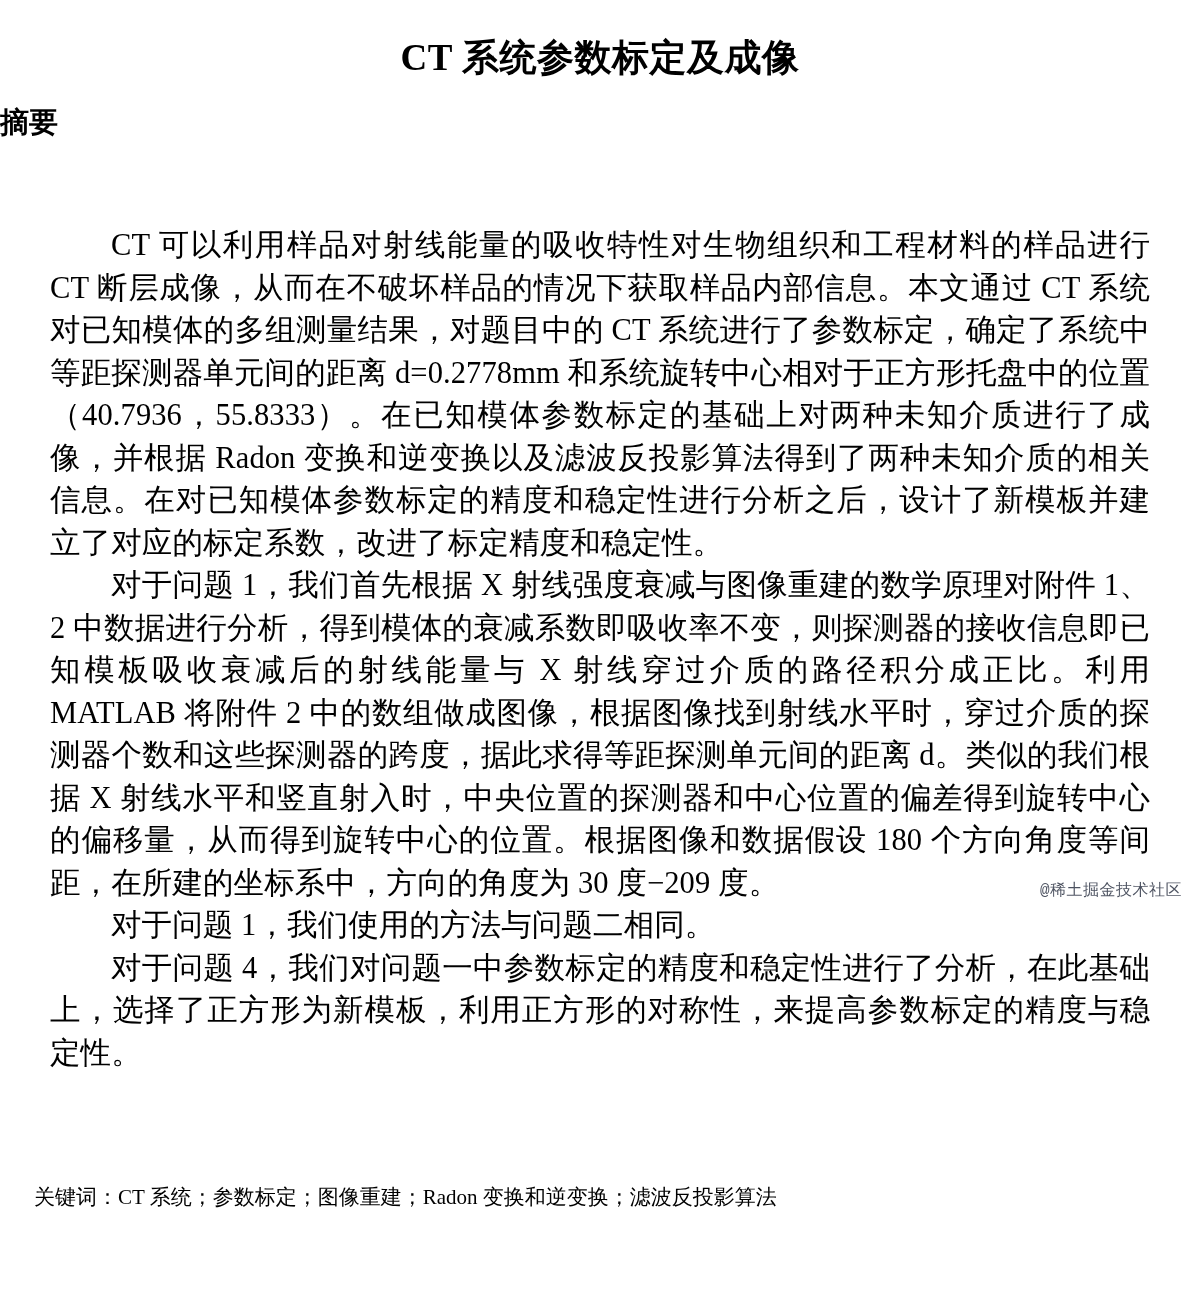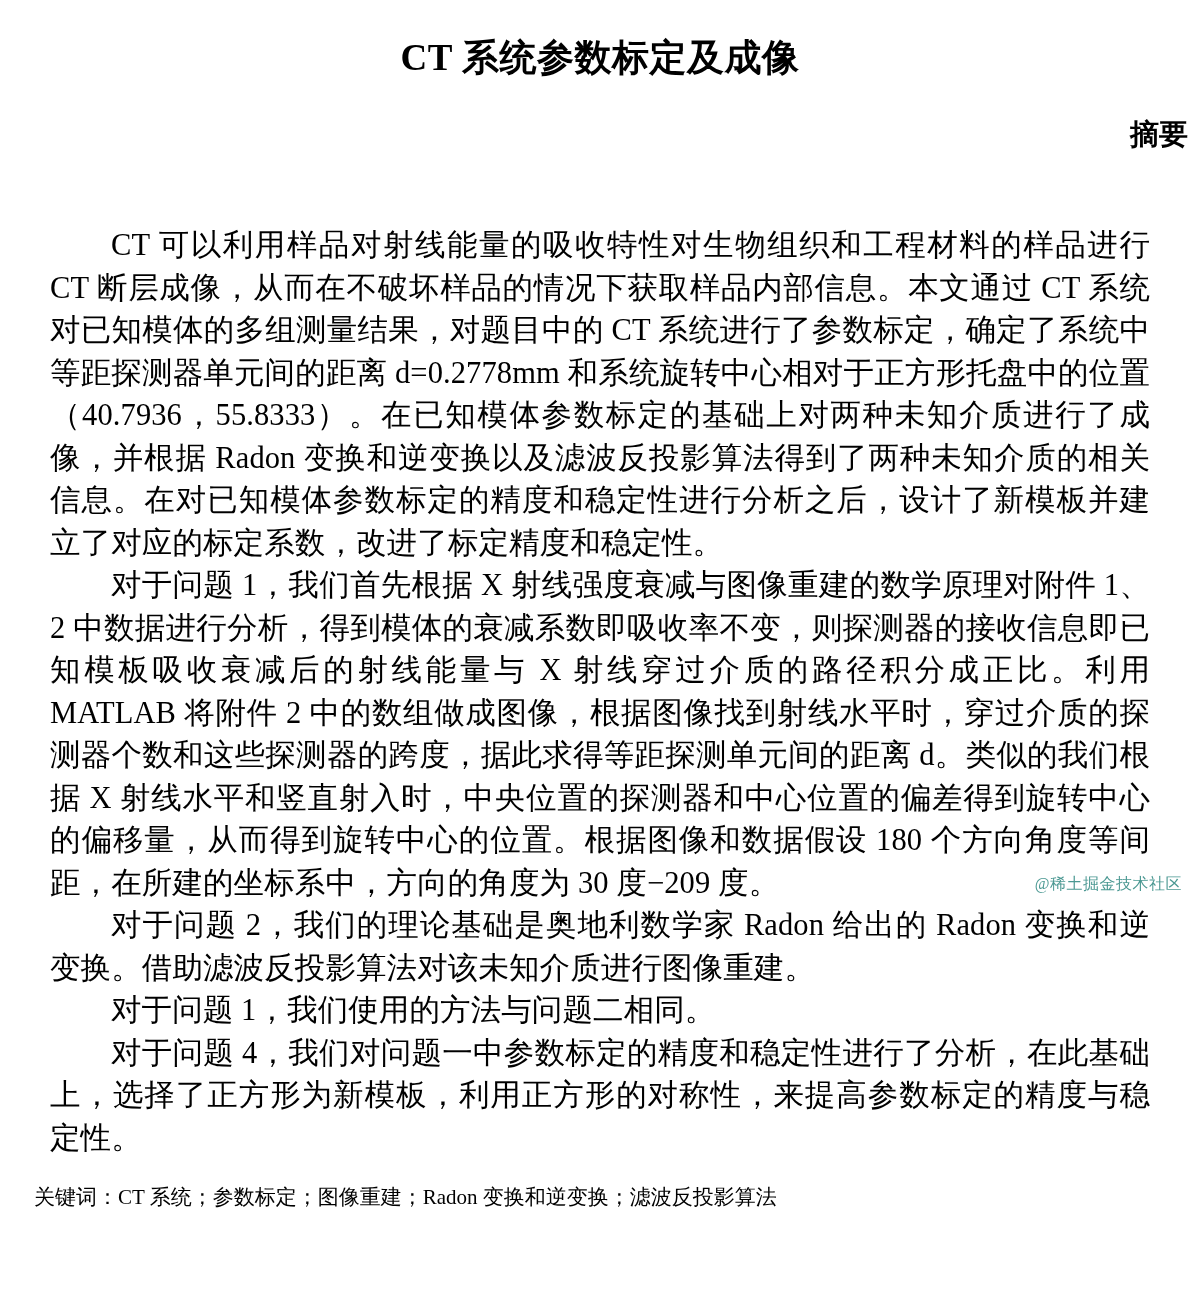--- a/index.html
+++ b/index.html
@@ -29,24 +29,24 @@
     text-align: center;
     font-size: 37px;
     font-weight: bold;
     letter-spacing: 0.5px;
     margin: 0;
     padding-top: 36px;
     line-height: 1.2;
   }
 
   .doc-subtitle {
-    text-align: right;
+    text-align: left;
     font-size: 29px;
     font-weight: bold;
-    margin: 12px;
+    margin: 0;
     padding-top: 25px;
     line-height: 1.2;
   }
 
   .body-block {
     margin: 16px;
     padding: 0;
     position: absolute;
     left: 34px;
     right: 34px;
@@ -81,43 +81,42 @@
     line-height: 42.5px;
     text-align: justify;
     text-justify: inter-ideograph;
     text-align-last: left;
     word-break: break-word;
   }
 
   .watermark {
     position: absolute;
     right: 18px;
-    bottom: 20px;
+    bottom: 14px;
     font-size: 16px;
-    color: #0f766e;
+    color: #0f172a;
     opacity: 0.75;
-    font-family: Liberation Serif, serif;
+    font-family: Liberation Mono, monospace;
     letter-spacing: 0.5px;
     white-space: nowrap;
     user-select: none;
   }
 </style>
 </head>
 <body>
 
 <div class="page">
 
   <h1 class="doc-title">CT 系统参数标定及成像</h1>
 
   <h2 class="doc-subtitle">摘要</h2>
 
   <div class="body-block">
     <p class="para indent">CT 可以利用样品对射线能量的吸收特性对生物组织和工程材料的样品进行 CT 断层成像，从而在不破坏样品的情况下获取样品内部信息。本文通过 CT 系统对已知模体的多组测量结果，对题目中的 CT 系统进行了参数标定，确定了系统中等距探测器单元间的距离 d=0.2778mm 和系统旋转中心相对于正方形托盘中的位置（40.7936，55.8333）。在已知模体参数标定的基础上对两种未知介质进行了成像，并根据 Radon 变换和逆变换以及滤波反投影算法得到了两种未知介质的相关信息。在对已知模体参数标定的精度和稳定性进行分析之后，设计了新模板并建立了对应的标定系数，改进了标定精度和稳定性。</p>
     <p class="para indent">对于问题 1，我们首先根据 X 射线强度衰减与图像重建的数学原理对附件 1、2 中数据进行分析，得到模体的衰减系数即吸收率不变，则探测器的接收信息即已知模板吸收衰减后的射线能量与 X 射线穿过介质的路径积分成正比。利用 MATLAB 将附件 2 中的数组做成图像，根据图像找到射线水平时，穿过介质的探测器个数和这些探测器的跨度，据此求得等距探测单元间的距离 d。类似的我们根据 X 射线水平和竖直射入时，中央位置的探测器和中心位置的偏差得到旋转中心的偏移量，从而得到旋转中心的位置。根据图像和数据假设 180 个方向角度等间距，在所建的坐标系中，方向的角度为 30 度−209 度。</p>
-    <p class="para indent">对于问题 2，我们的理论基础是奥地利数学家 Radon 给出的 Radon 变换和逆变换。借助滤波反投影算法对该未知介质进行图像重建。</p>
     <p class="para indent">对于问题 1，我们使用的方法与问题二相同。</p>
     <p class="para indent">对于问题 4，我们对问题一中参数标定的精度和稳定性进行了分析，在此基础上，选择了正方形为新模板，利用正方形的对称性，来提高参数标定的精度与稳定性。</p>
   </div>
 
   <div class="keywords-block">
     <p class="keywords">关键词：CT 系统；参数标定；图像重建；Radon 变换和逆变换；滤波反投影算法</p>
   </div>
 
   <div class="watermark">@稀土掘金技术社区</div>
 

